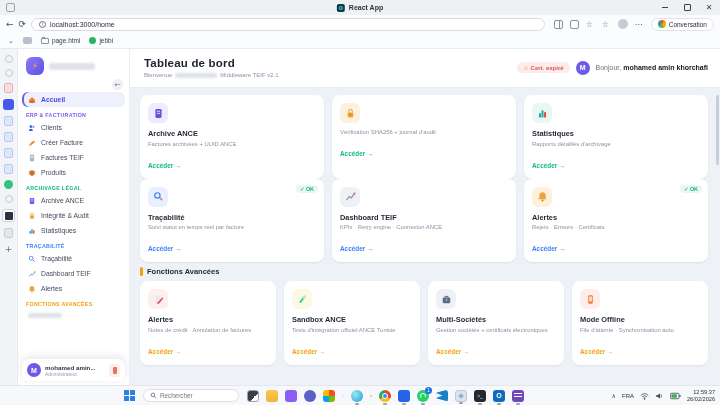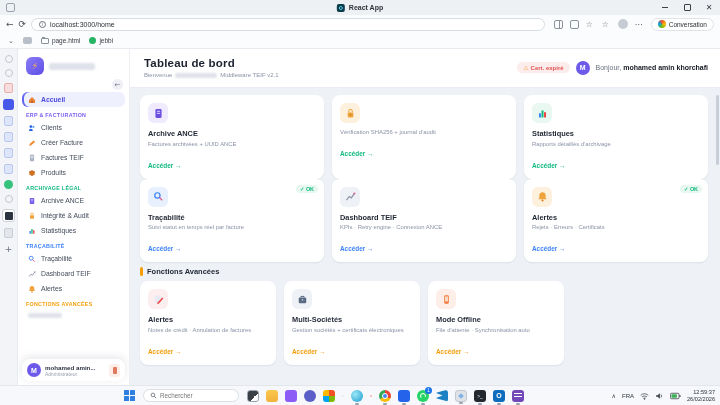--- a/index.html
+++ b/index.html
@@ -439,20 +439,31 @@
             <svg width="11" height="11" viewBox="0 0 10 10">
                 <rect x="2" y="1.4" width="5" height="7.2" rx="0.8" fill="#e7eaf2"></rect>
                 <path d="M4.2 7.8l4.2-4.6 1 1-4.2 4.6-1.4.4z" fill="#ef4444"></path>
               </svg>
           </div>
           <div class="card-title">Alertes</div>
           <div class="card-desc">Notes de crédit · Annulation de factures</div>
           <a class="card-link lk-orange">Accéder →</a>
         </div>
         <div class="card">
+          <div class="card-icon ci-yellow">
+            <svg width="11" height="11" viewBox="0 0 10 10">
+                <rect x="4.1" y="0.8" width="1.8" height="8" rx="0.9" fill="#34d399" transform="rotate(38 5 4.8)"></rect>
+                <rect x="4.1" y="0.8" width="1.8" height="3" rx="0.9" fill="#a7f3d0" transform="rotate(38 5 4.8)"></rect>
+              </svg>
+          </div>
+          <div class="card-title">Sandbox ANCE</div>
+          <div class="card-desc">Tests d'intégration officiel ANCE Tunisie</div>
+          <a class="card-link lk-orange">Accéder →</a>
+        </div>
+        <div class="card">
           <div class="card-icon ci-gray">
             <svg width="11" height="11" viewBox="0 0 10 10">
                 <path d="M3.6 3.2V2.2h2.8v1" stroke="#5b6b84" stroke-width="0.9" fill="none"></path>
                 <rect x="1.6" y="3.2" width="6.8" height="5.2" rx="1" fill="#5b6b84"></rect>
                 <rect x="4.4" y="4.8" width="1.2" height="1.2" fill="#cdd6e4"></rect>
               </svg>
           </div>
           <div class="card-title">Multi-Sociétés</div>
           <div class="card-desc">Gestion sociétés + certificats électroniques</div>
           <a class="card-link lk-orange">Accéder →</a>

